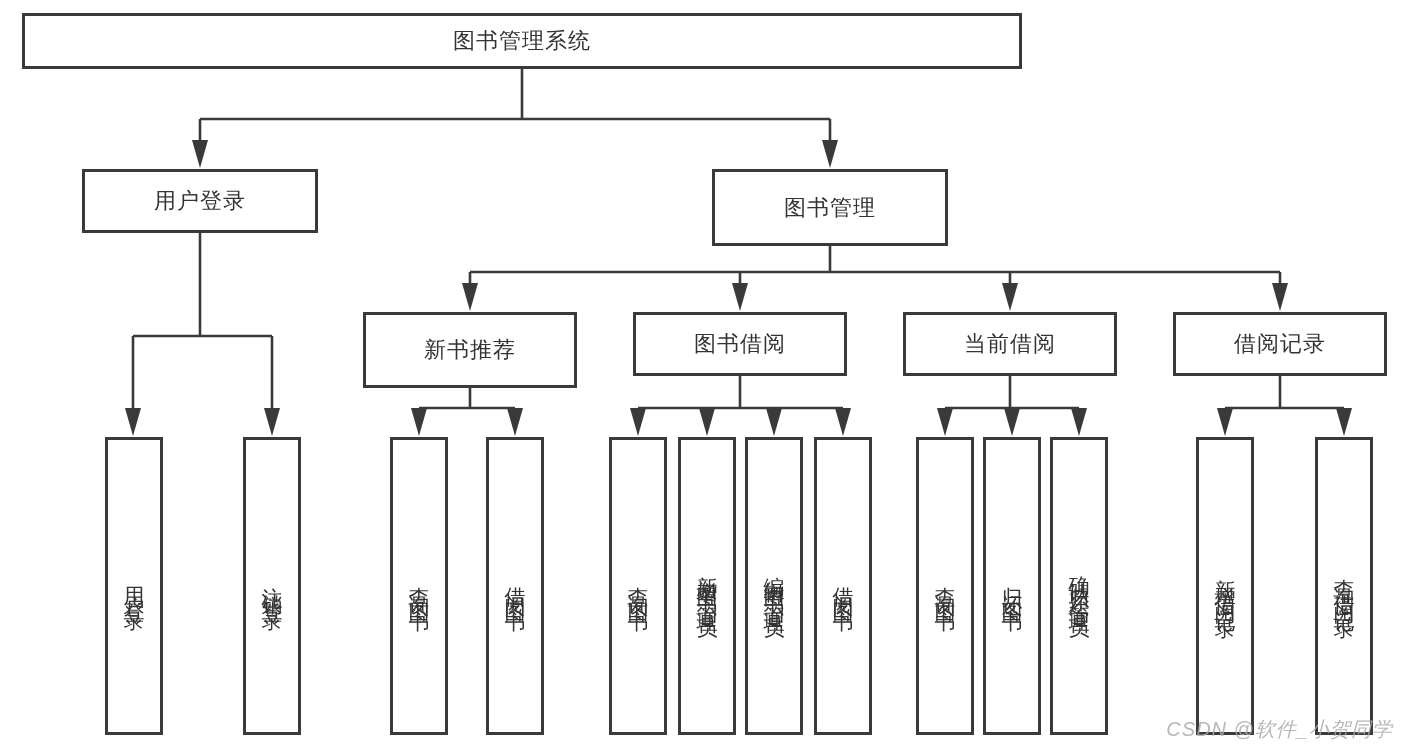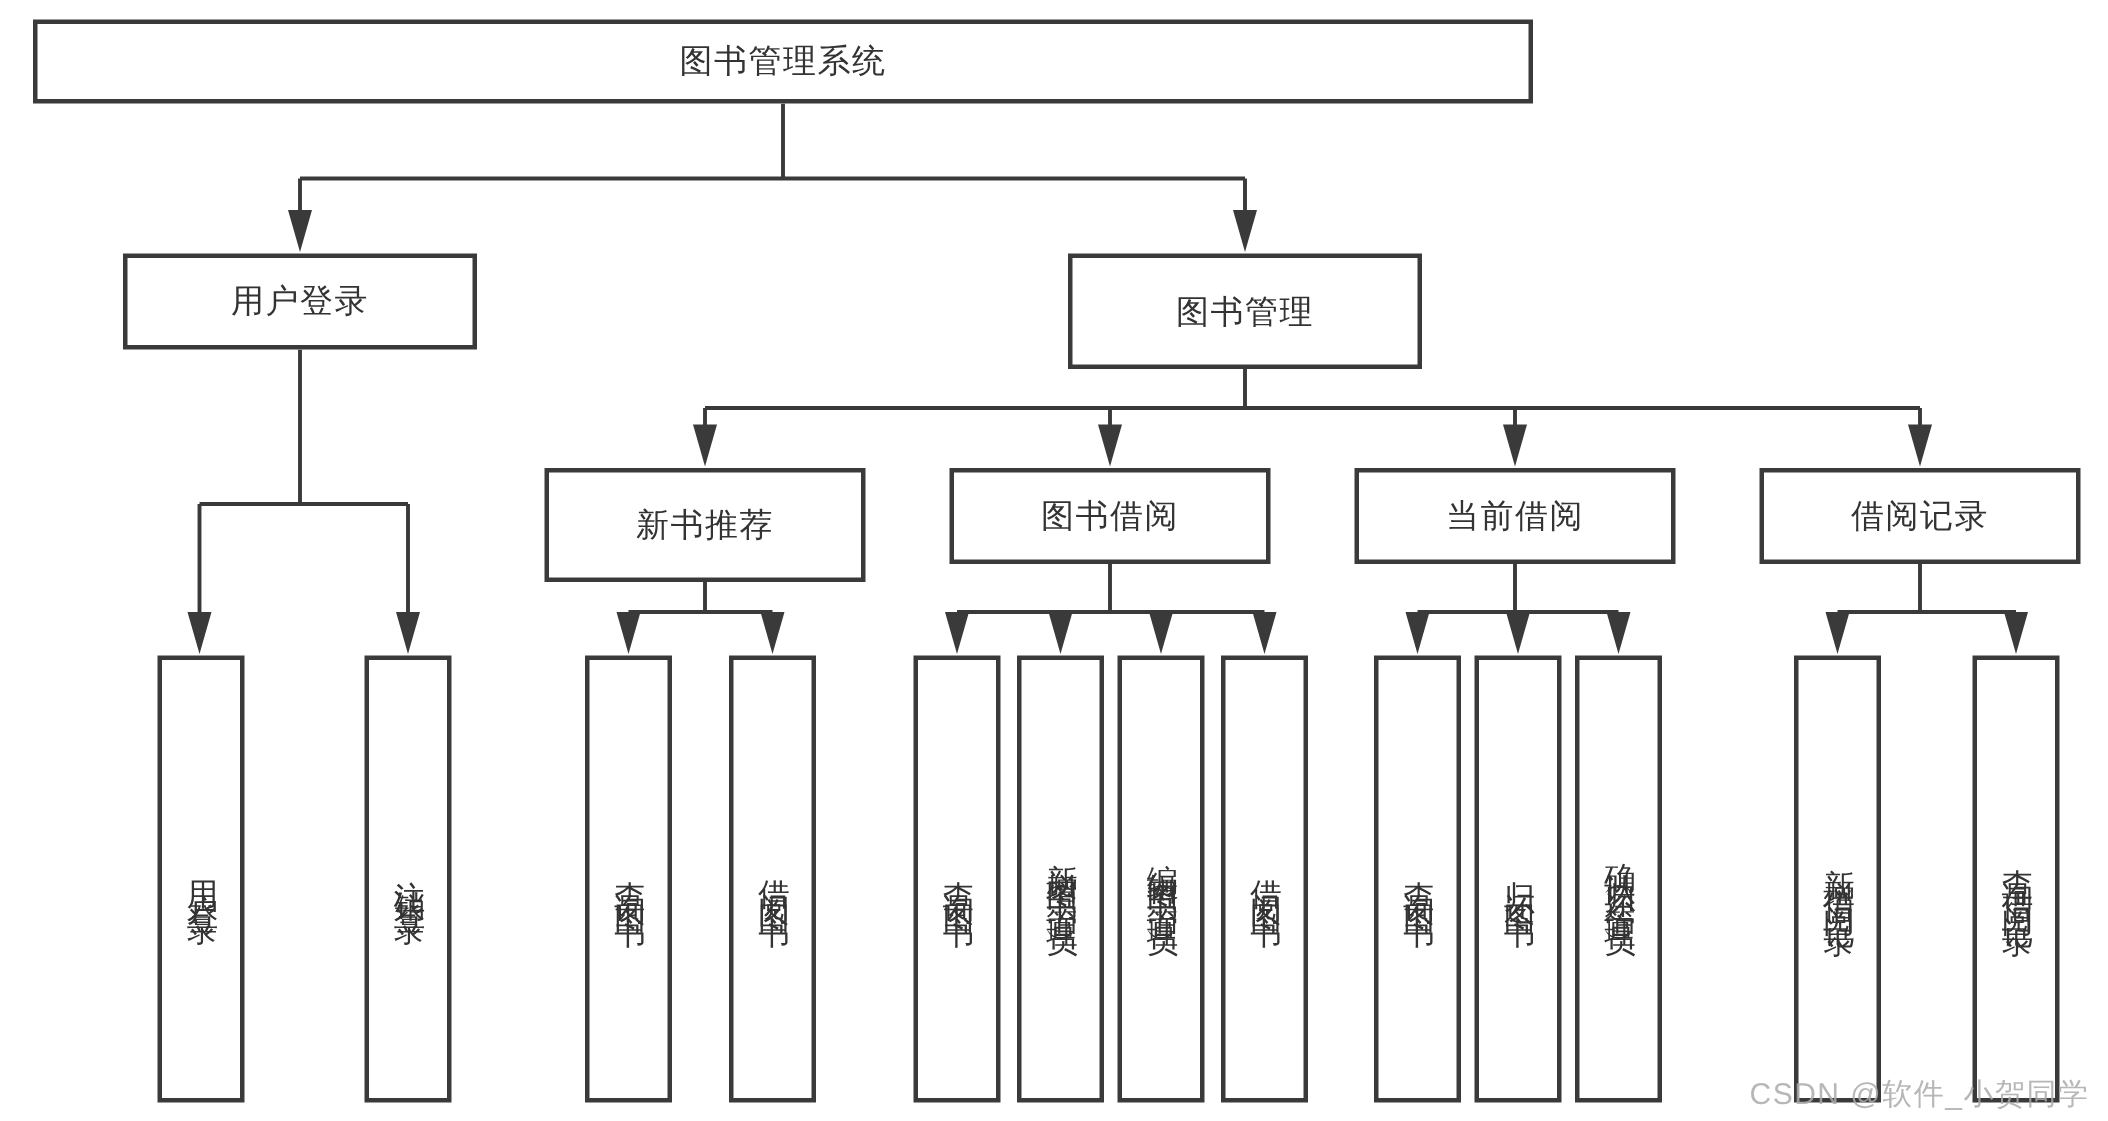--- a/index.html
+++ b/index.html
@@ -52,20 +52,21 @@
   svg.connectors polygon { fill: #3a3a3a; }
   .watermark {
     position: absolute;
     right: 12px;
     bottom: 4px;
     font-size: 20px;
     letter-spacing: 1px;
     color: rgba(170, 170, 170, 0.85);
     z-index: 3;
     white-space: nowrap;
+    font-style: italic;
   }
 </style>
 </head>
 <body>
 
 <div class="canvas">
 
   <svg class="connectors" viewBox="0 0 1405 747" xmlns="http://www.w3.org/2000/svg">
 
     <path d="M522 69 V119 M200 119 H830 M200 119 V144 M830 119 V144"></path>

